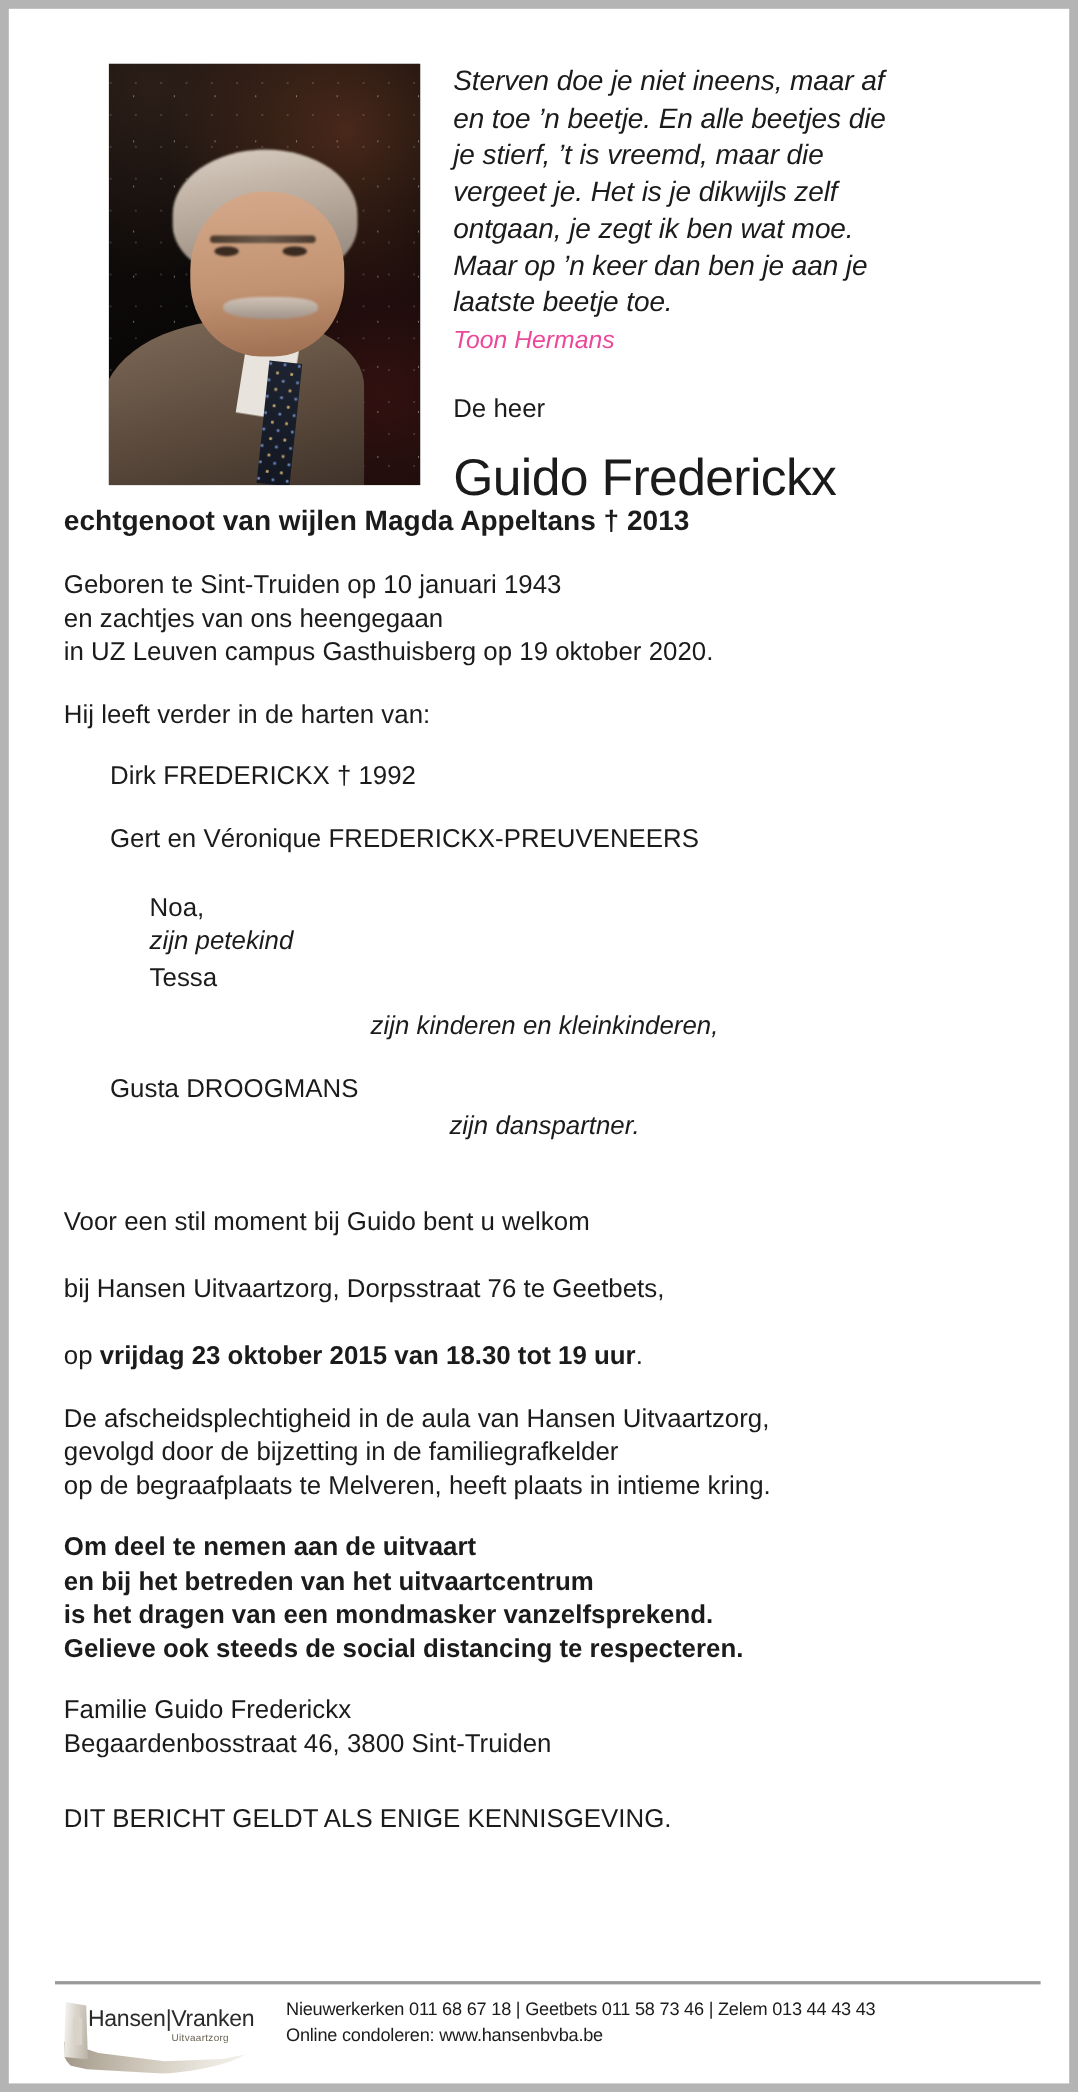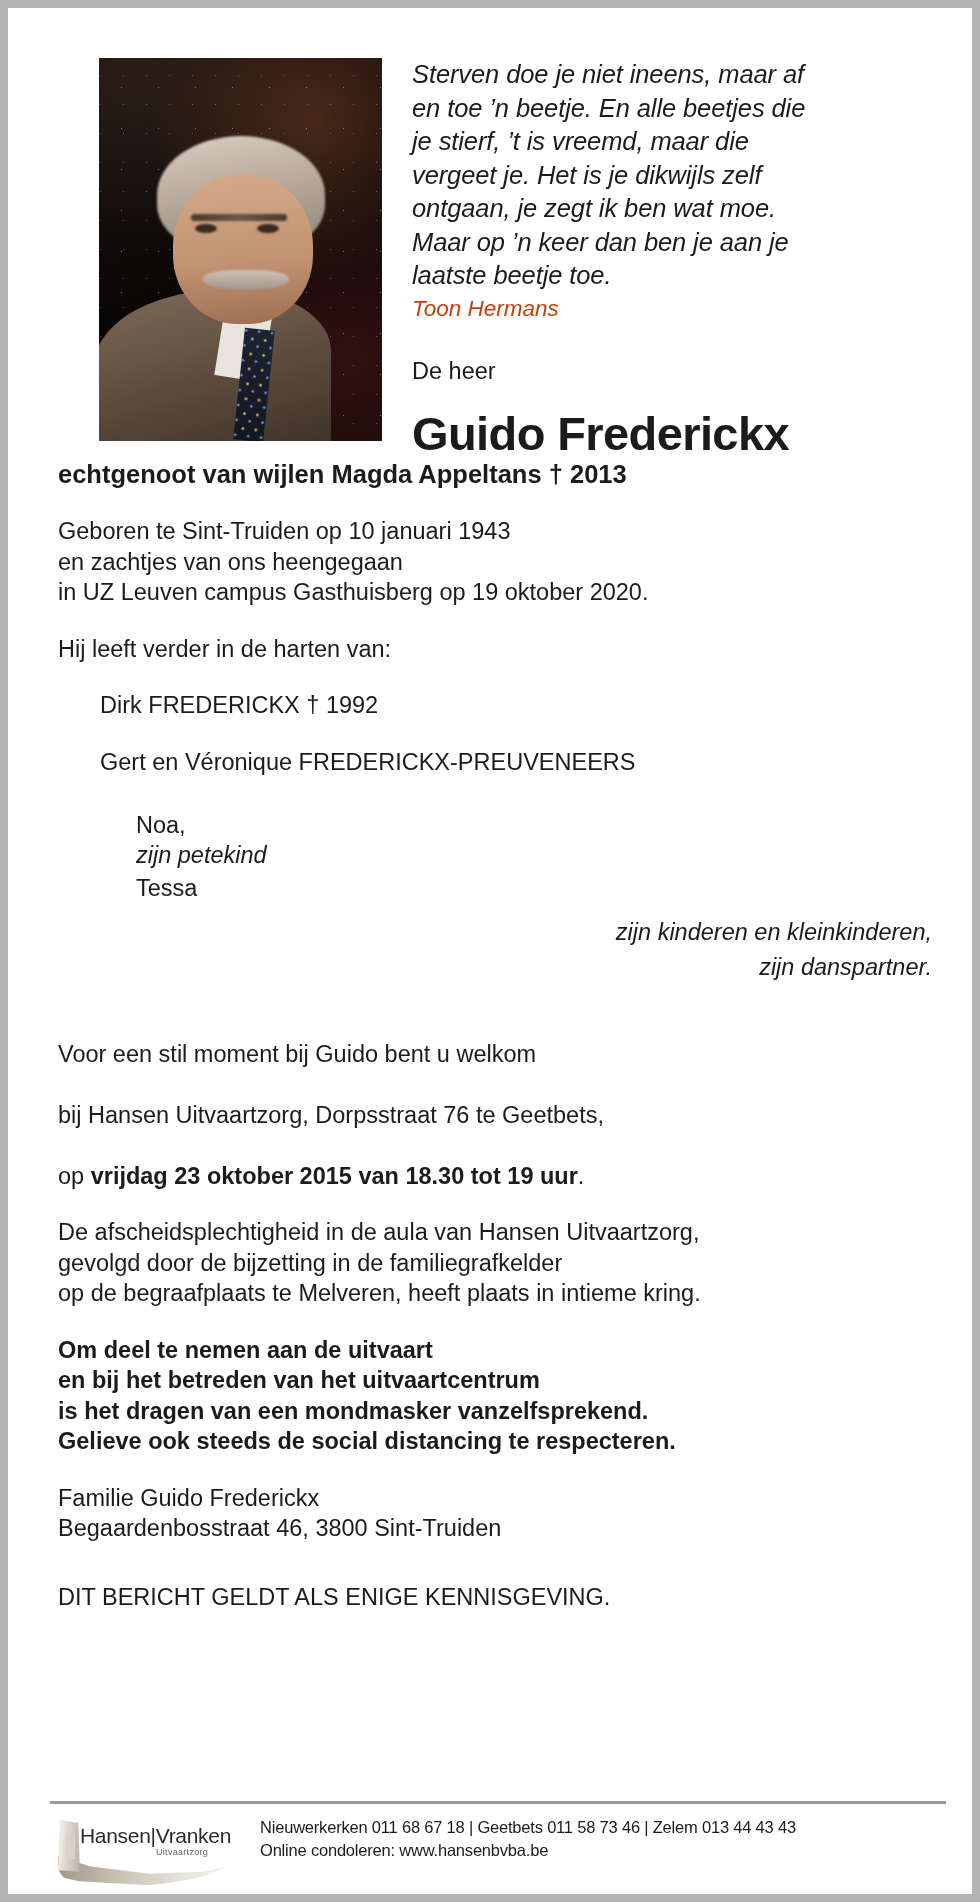--- a/index.html
+++ b/index.html
@@ -167,33 +167,33 @@
     font-size: 25.5px;
     line-height: 33.5px;
     color: #1b1b1b;
     letter-spacing: -0.1px;
     white-space: pre-line;
   }
   .poem-author {
     font-style: italic;
     font-size: 22.5px;
     line-height: 31px;
-    color: #c2410c;
+    color: #ec4899;
     margin-top: 0px;
   }
   .salutation {
     font-size: 23.5px;
     line-height: 30px;
     color: #1b1b1b;
     margin-top: 32px;
   }
   .deceased-name {
     font-size: 47px;
     line-height: 52px;
-    font-weight: bold;
+    font-weight: normal;
     color: #1b1b1b;
     margin-top: 22px;
     letter-spacing: -0.6px;
     font-stretch: condensed;
   }
 
   
   .body-wrap {
     position: absolute;
     left: 50px;
@@ -218,21 +218,21 @@
   .indent { padding-left: 42px; }
   .indent2 { padding-left: 78px; }
   .ital { font-style: italic; }
   .right-ital {
     font-style: italic;
     text-align: right;
     font-size: 23.5px;
     line-height: 30.5px;
     padding-right: 6px;
   }
-  .right-ital.near { margin-top: 4px; }
+  .right-ital.near { margin-top: 4px; text-align: center; }
   .rouwadres {
     display: flex;
     font-size: 23.5px;
     line-height: 30.5px;
     margin-top: 26px;
   }
   .rouwadres .lbl { flex: 0 0 170px; }
   .rouwadres .val { white-space: pre-line; }
   .notice {
     font-size: 23.5px;
@@ -373,20 +373,21 @@
 
     <div class="para tight indent2" style="margin-top:2px;">
       <span>Noa,</span>
       <span class="ital">zijn petekind</span>
     </div>
 
     <div class="para tight indent2" style="margin-top:2px;">Tessa</div>
 
     <div class="right-ital near" style="margin-top:14px;">zijn kinderen en kleinkinderen,</div>
 
+    <div class="para indent">Gusta DROOGMANS</div>
 
     <div class="right-ital near" style="margin-top:4px;">zijn danspartner.</div>
 
     <div class="para">
       <span>Voor een stil moment bij Guido bent u welkom</span><br>
       <span>bij Hansen Uitvaartzorg, Dorpsstraat 76 te Geetbets,</span><br>
       <span>op </span><b>vrijdag 23 oktober 2015 van 18.30 tot 19 uur</b><span>.</span>
     </div>
 
     <div class="para">De afscheidsplechtigheid in de aula van Hansen Uitvaartzorg,

